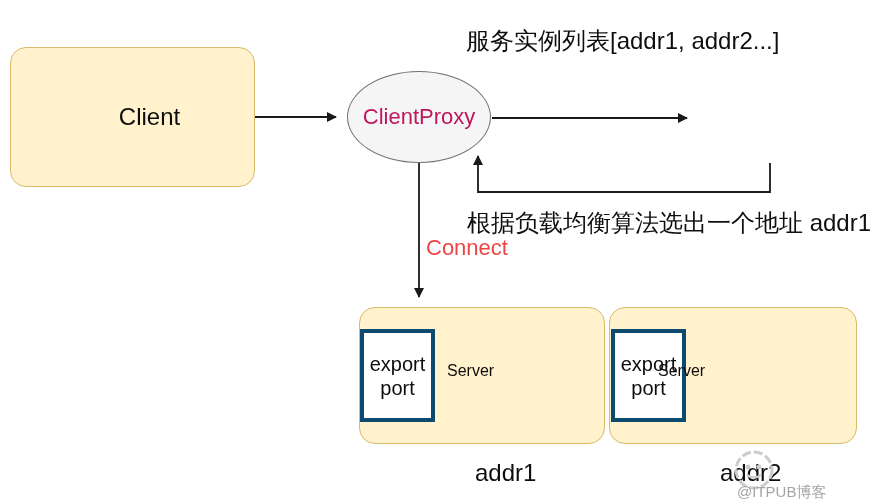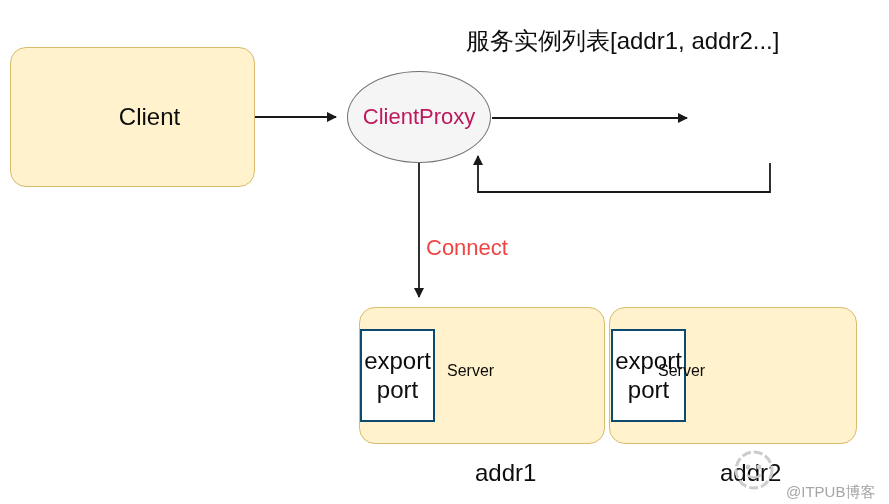--- a/index.html
+++ b/index.html
@@ -22,41 +22,41 @@
     background:#f5f5f5;border:1.5px solid #717171;border-radius:50%;
     box-sizing:border-box;display:flex;align-items:center;justify-content:center;
     color:#be185d;font-size:22px;
   }
   .clientproxy{left:347px;top:71px;width:144px;height:92px;}
   .loadbalance{left:697px;top:72px;width:147px;height:91px;}
   
   .server1{left:359px;top:307px;width:246px;height:137px;}
   .server2{left:609px;top:307px;width:248px;height:137px;}
   .export-box{
-    background:#ffffff;border:2px solid #0c4a6e;box-sizing:border-box;
+    background:#ffffff;border:4px solid #0c4a6e;box-sizing:border-box;
     display:flex;align-items:center;justify-content:center;text-align:center;
-    font-size:24px;line-height:1.2;color:#0d0d0d;
+    font-size:20px;line-height:1.2;color:#0d0d0d;
   }
   .export1{left:360px;top:329px;width:75px;height:93px;}
   .export2{left:611px;top:329px;width:75px;height:93px;}
   .server-lbl{font-size:16px;color:#0d0d0d;}
   .server-lbl1{left:447px;top:362px;}
   .server-lbl2{left:658px;top:362px;}
   
   .top-note{left:466px;top:25px;font-size:24px;color:#0f0f0f;white-space:nowrap;}
   .mid-note{left:467px;top:207px;font-size:24px;color:#0f0f0f;white-space:nowrap;}
   .connect-lbl{left:373px;top:235px;font-size:22px;color:#ef4444;
     background:#ffffff;padding:0 5px;margin-left:48px;}
   .addr-lbl{font-size:24px;color:#0d0d0d;margin-left:20px;}
   .addr1{left:455px;top:459px;}
   .addr2{left:700px;top:459px;}
   
   .wm-brand{left:777px;top:452px;font-size:25px;color:#c7c7c7;
     letter-spacing:2px;white-space:nowrap;}
-  .wm-attr{left:786px;top:483px;font-size:15px;color:#a5a5a5;white-space:nowrap;}
+  .wm-attr{left:737px;top:483px;font-size:15px;color:#a5a5a5;white-space:nowrap;}
   .wm-logo{left:732px;top:448px;width:44px;height:44px;}
   svg{display:block;}
   #wires{position:absolute;left:0;top:0;}
 </style>
 </head>
 <body>
 
 <div id="stage">
 
   <svg id="wires" width="889" height="504" viewBox="0 0 889 504">
@@ -91,20 +91,21 @@
     <span>export port</span>
   </div>
   <div class="abs export-box export2">
     <span>export port</span>
   </div>
 
   <div class="abs server-lbl server-lbl1">Server</div>
   <div class="abs server-lbl server-lbl2">Server</div>
 
   <div class="abs top-note">服务实例列表[addr1, addr2...]</div>
+  <div class="abs mid-note">根据负载均衡算法选出一个地址 addr1</div>
   <div class="abs connect-lbl">Connect</div>
 
   <div class="abs addr-lbl addr1">addr1</div>
   <div class="abs addr-lbl addr2">addr2</div>
 
   <div class="abs wm-logo">
     <svg width="44" height="44" viewBox="0 0 44 44">
       <circle cx="22" cy="22" r="18" fill="none" stroke="#cccccc" stroke-width="3" stroke-dasharray="9 3"></circle>
       <circle cx="16" cy="19" r="2.4" fill="#cccccc"></circle>
       <circle cx="27" cy="19" r="2.4" fill="#cccccc"></circle>

